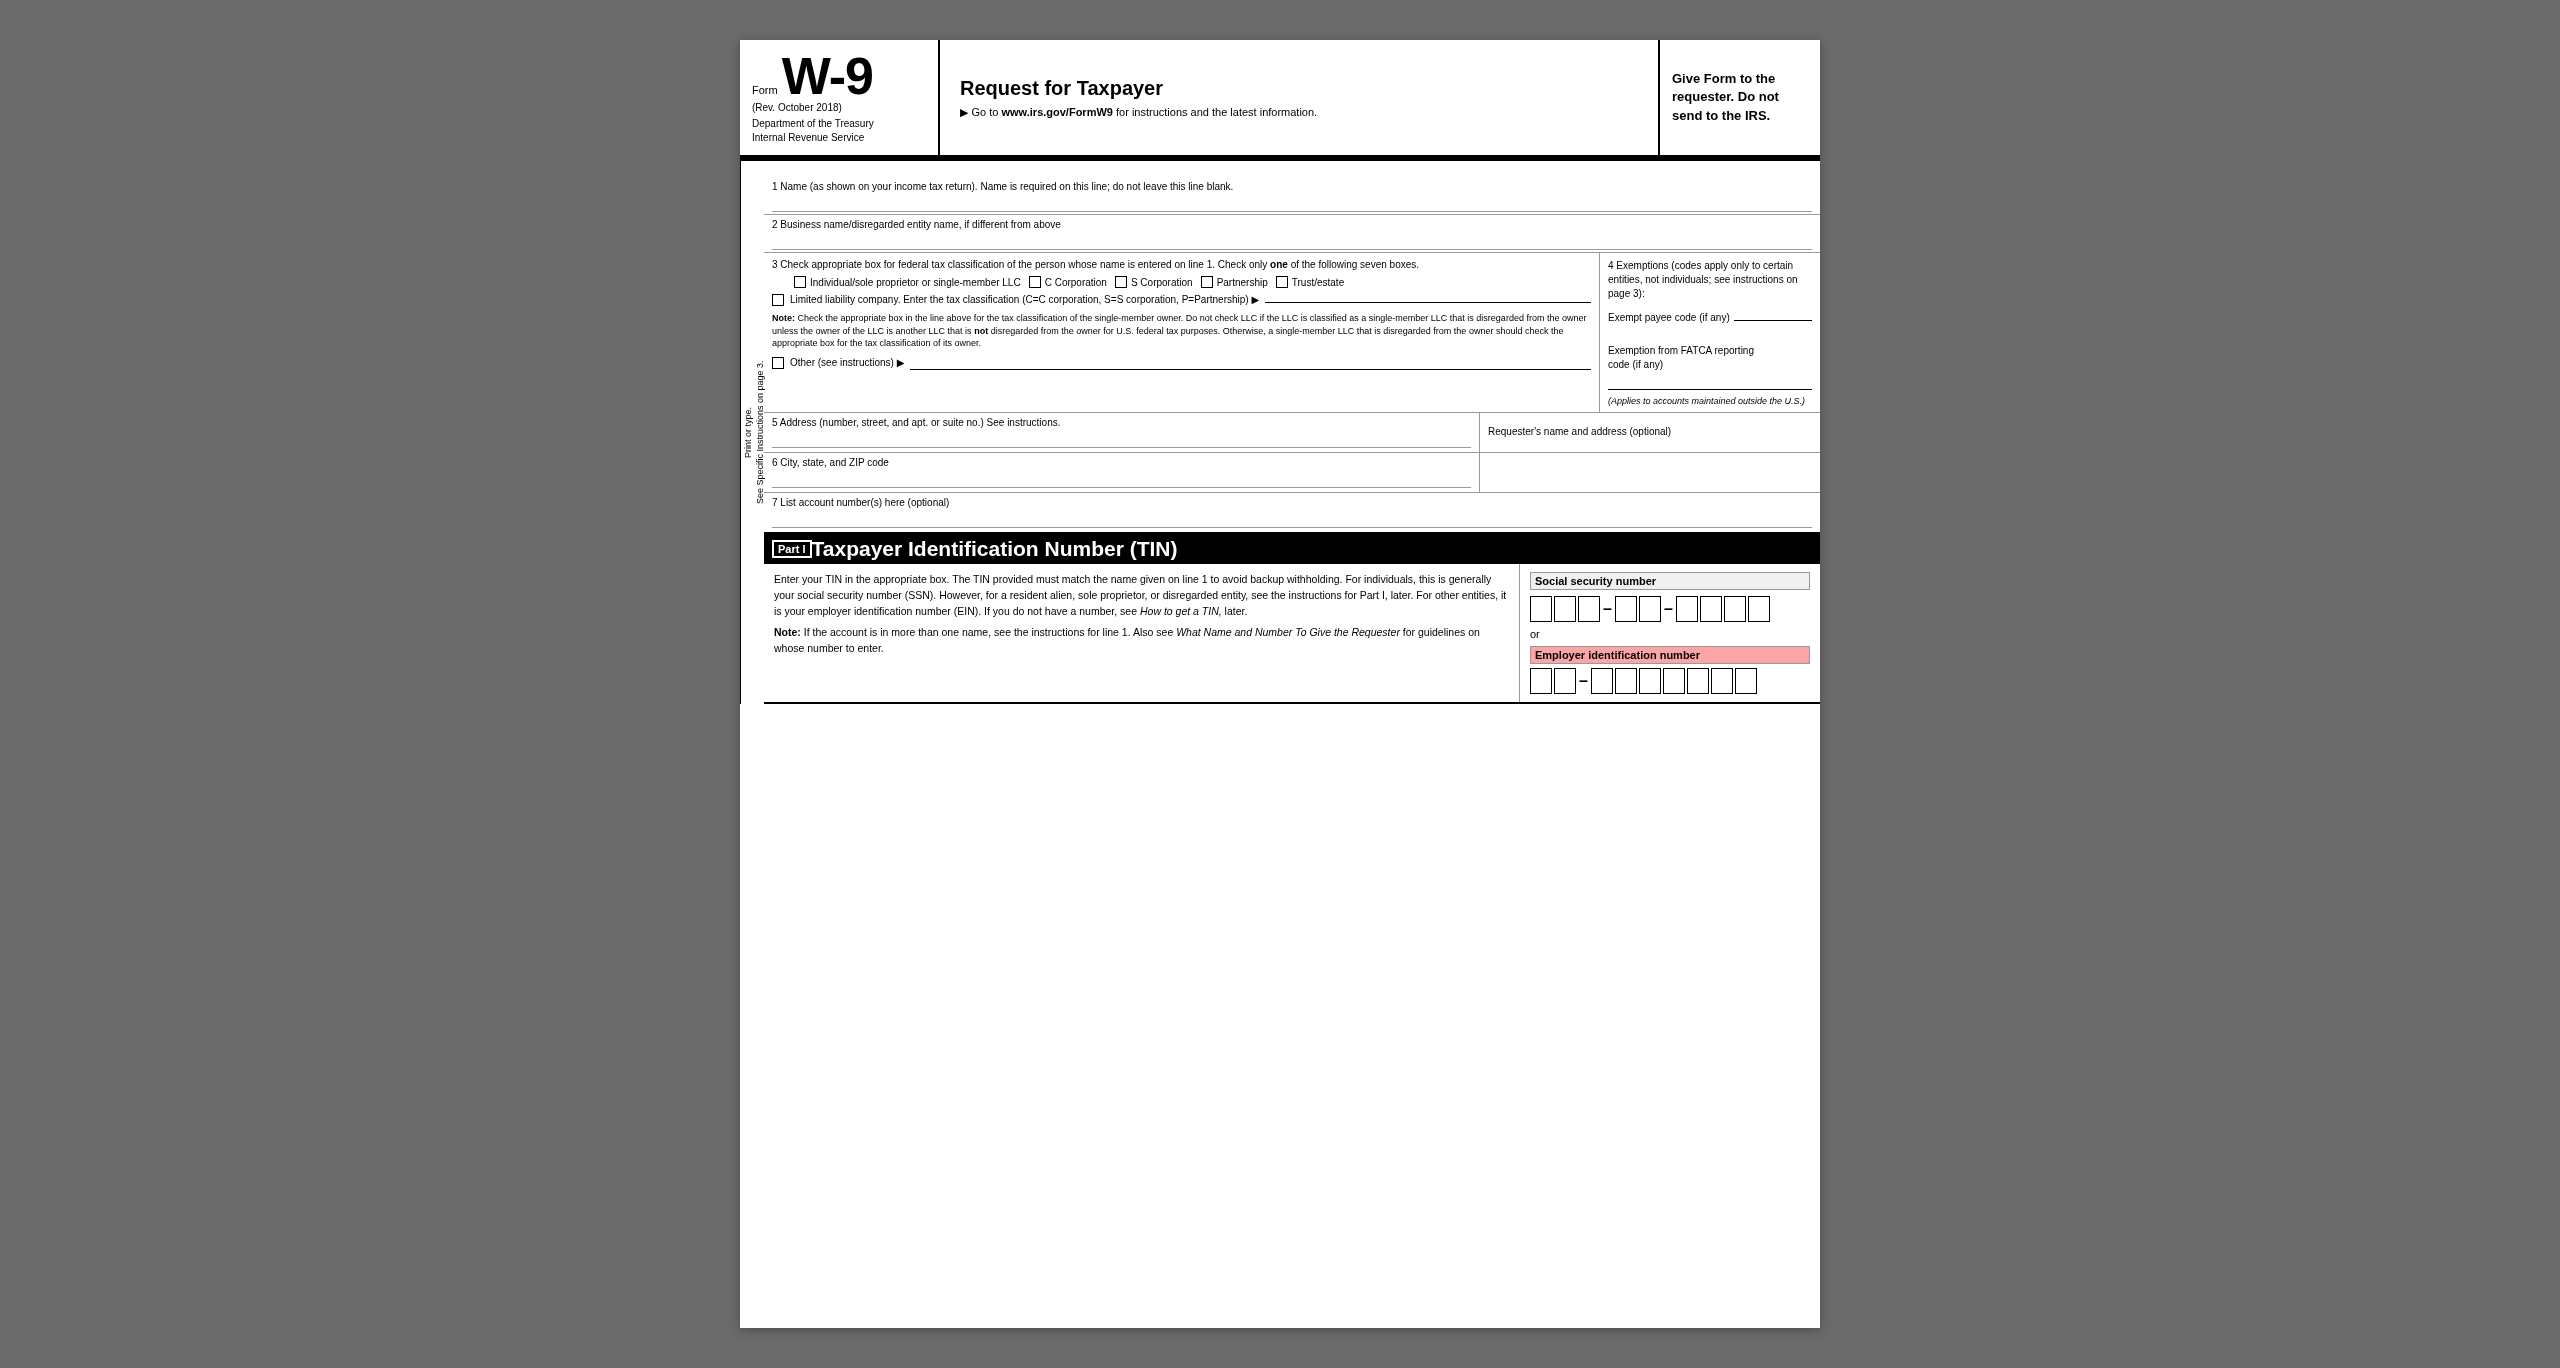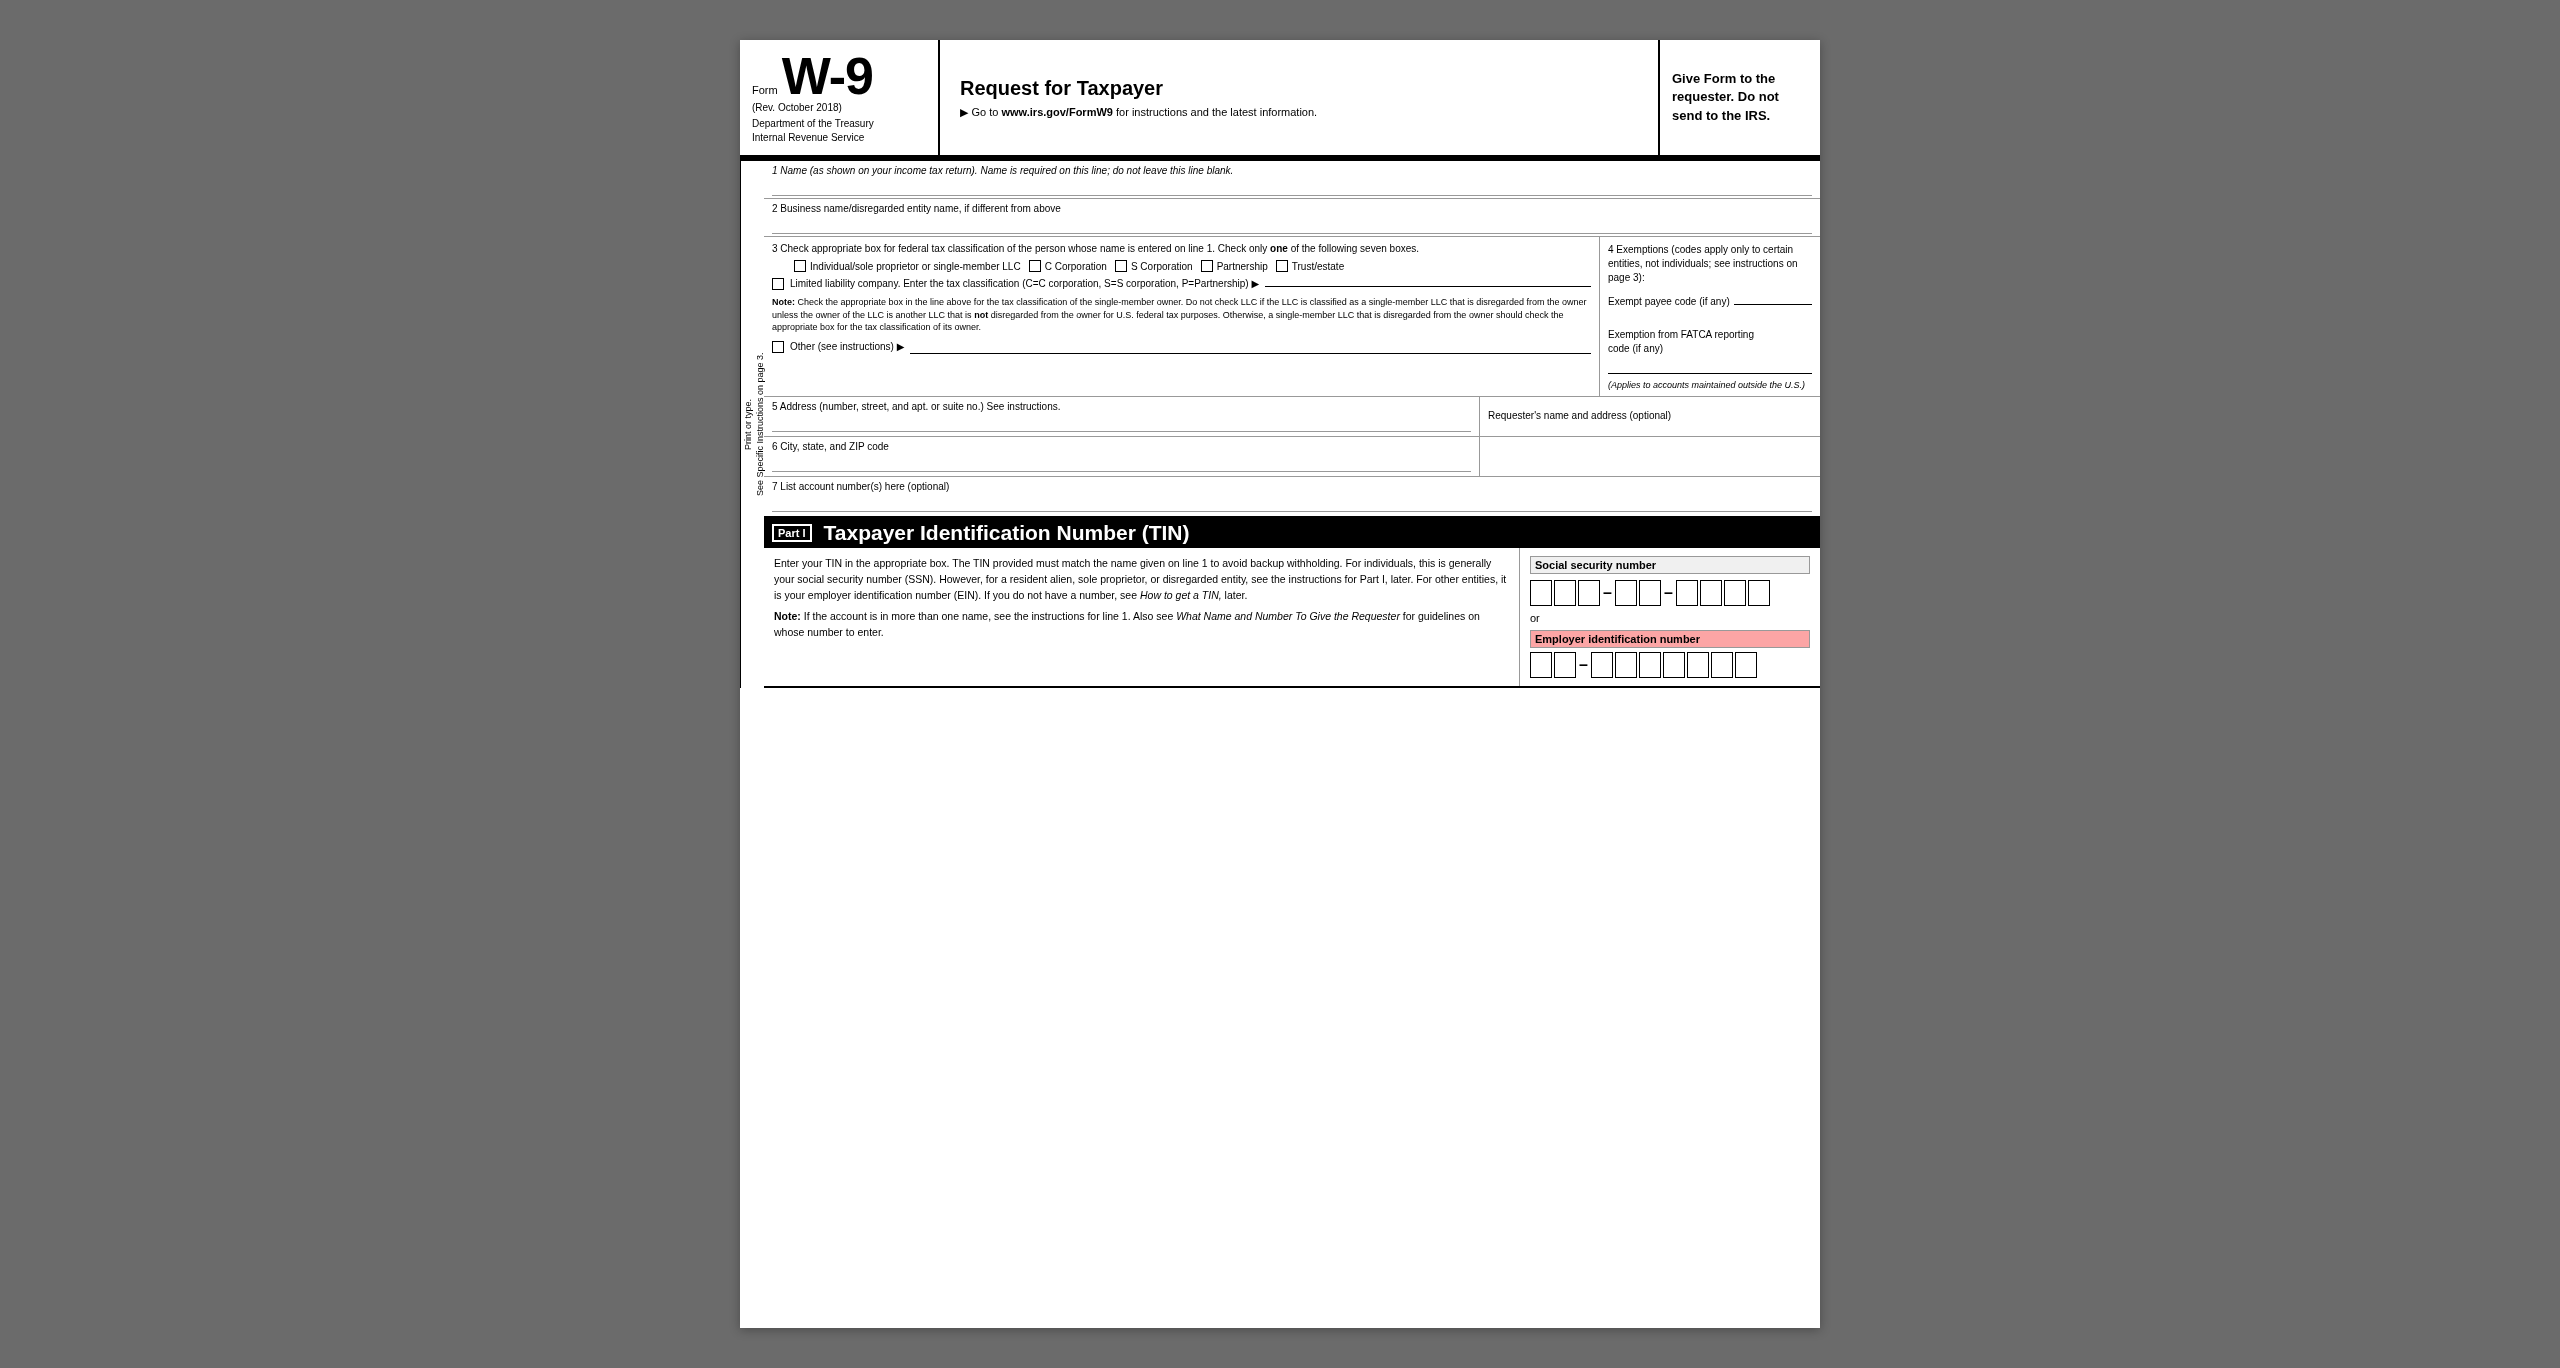--- a/index.html
+++ b/index.html
@@ -222,21 +222,20 @@
       padding: 4px 8px;
       border-bottom: 2px solid #000;
     }
     
     .part-header {
       background: #000;
       color: #fff;
       padding: 3px 8px;
       display: flex;
       align-items: center;
-      gap: 12px;
     }
     .part-label {
       font-size: 11px;
       font-weight: bold;
       background: #000;
       color: #fff;
     }
     .part-title {
       font-size: 21px;
       font-weight: bold;
@@ -304,24 +303,23 @@
       gap: 3px;
       margin-top: 4px;
     }
     .row-field-input {
       height: 18px;
       width: 100%;
       border-bottom: 1px solid #999;
       margin-top: 2px;
     }
     .field-row-1 {
-      padding: 4px 8px 2px;
+      padding: 20px 8px 2px;
       border-bottom: 1px solid #999;
       min-height: 38px;
-      font-style: italic;
     }
     .field-row-2 {
       padding: 4px 8px 2px;
       border-bottom: 1px solid #999;
       min-height: 38px;
     }
   </style>
 </head>
 <body>
 

